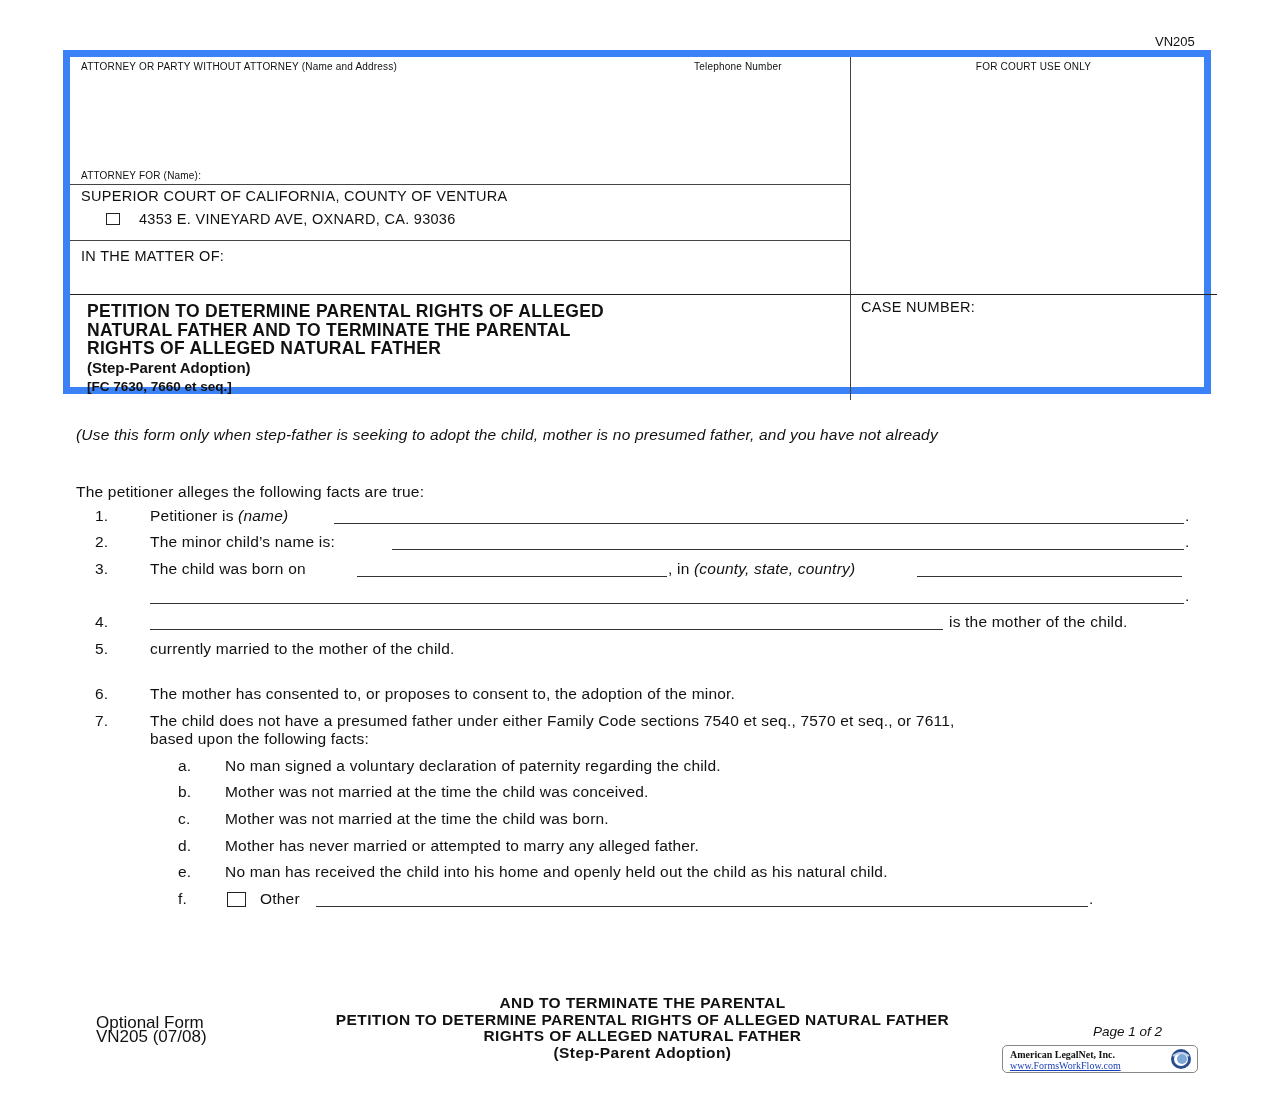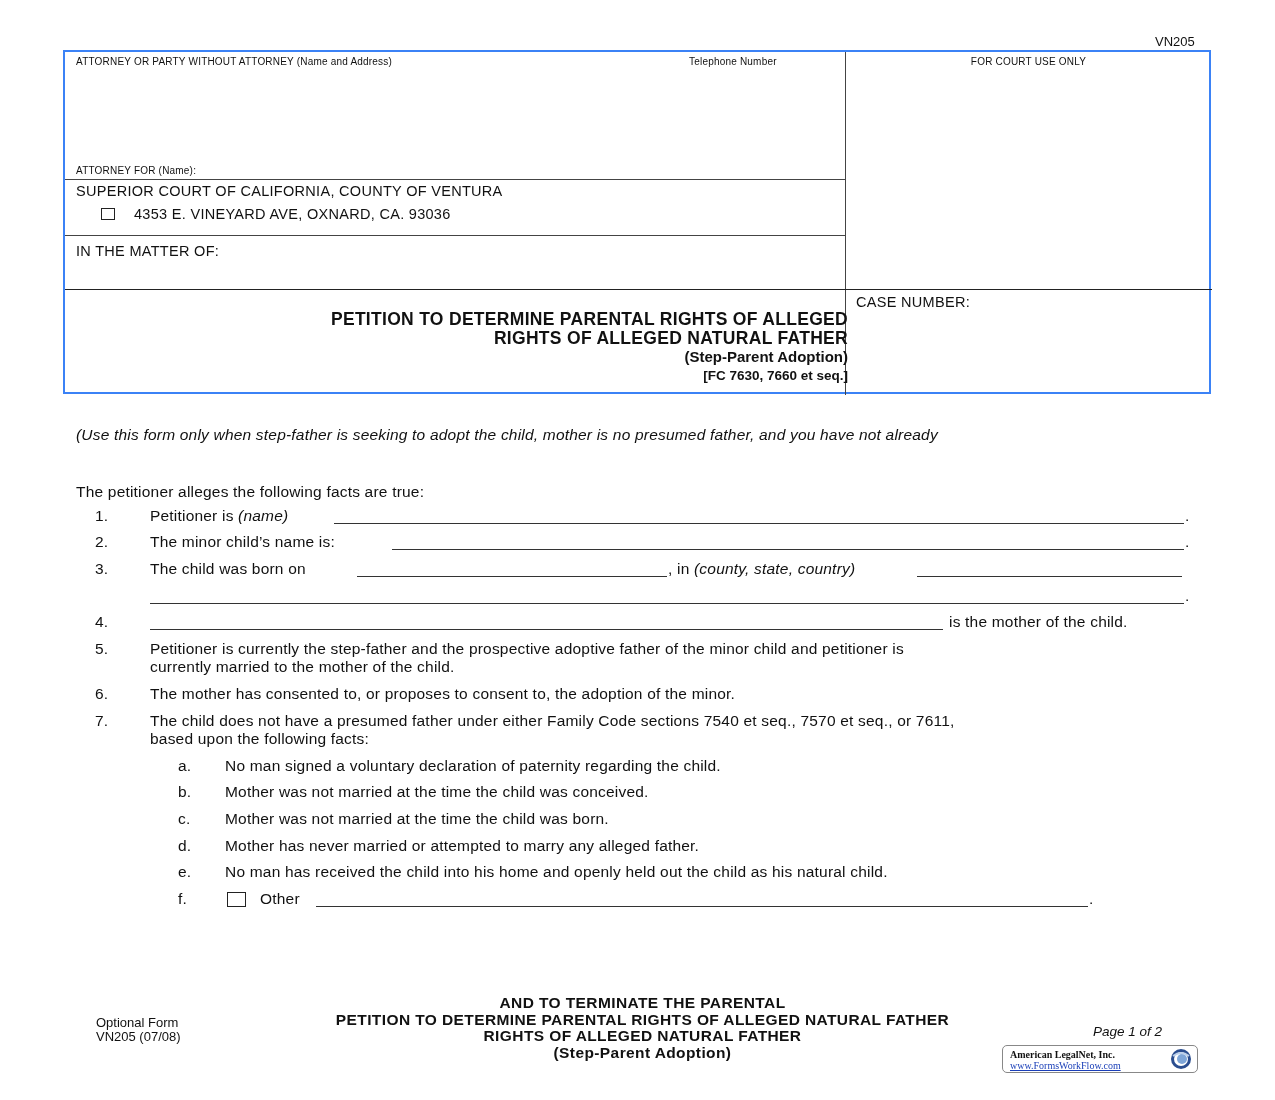--- a/index.html
+++ b/index.html
@@ -1,26 +1,26 @@
 <!DOCTYPE html>
 <html><head>
 <meta charset="utf-8">
 <style>
   html, body { margin:0; padding:0; background:#ffffff; }
   body { width:1275px; height:1100px; position:relative; overflow:hidden;
          font-family:"Liberation Sans", sans-serif; color:#111; }
   .abs { position:absolute; }
   .form-id { left:1155px; top:34px; font-size:13px; }
-  .hdr { left:63px; top:50px; width:1148px; height:344px; border:2px solid #3b82f6; box-sizing:border-box; }
+  .hdr { left:63px; top:50px; width:1148px; height:344px; border:7px solid #3b82f6; box-sizing:border-box; }
   .vline { position:absolute; left:780px; top:0; width:1px; height:343px; background:#444; }
   .hline { position:absolute; height:1px; background:#444; }
   .small { font-size:10px; letter-spacing:0.2px; }
   .med { font-size:14.5px; letter-spacing:0.3px; }
   .checkbox { position:absolute; width:14px; height:12px; border:1.3px solid #222; box-sizing:border-box; background:#fff; }
-  .title-block { position:absolute; left:3px; top:245px; width:780px; text-align:right; font-weight:bold;margin-top:13px; }
+  .title-block { position:absolute; left:17px; top:245px; width:780px; text-align:left; font-weight:bold; }
   .t-big { font-size:17.5px; line-height:18.5px; letter-spacing:0.3px; }
   .t-sub { font-size:15px; line-height:19px; }
   .t-fc { font-size:13.5px; line-height:20px; }
   .body-text { font-size:15.5px; letter-spacing:0.2px; }
   .italic { font-style:italic; }
   .blank { display:inline-block; border-bottom:1px solid #333; height:13px; vertical-align:baseline; }
   .num { position:absolute; left:95px; }
   .sub-letter { position:absolute; left:178px; }
   .sub-text { position:absolute; left:225px; }
   .footer-title { left:200px; top:995px; width:885px; text-align:center; font-weight:bold; font-size:15.5px; line-height:16.5px; letter-spacing:0.4px; }
@@ -49,20 +49,21 @@
   <div class="abs med" style="left:11px;top:131px;">SUPERIOR COURT OF CALIFORNIA, COUNTY OF VENTURA</div>
   <div class="checkbox" style="left:36px;top:156px;"></div>
   <div class="abs med" style="left:69px;top:154px;">4353 E. VINEYARD AVE, OXNARD, CA. 93036</div>
 
   <div class="abs med" style="left:11px;top:191px;">IN THE MATTER OF:</div>
   <div class="abs med" style="left:791px;top:242px;">CASE NUMBER:</div>
   <div class="abs" style="left:788px;top:260px;width:350px;height:75px;"></div>
 
   <div class="title-block">
     <div class="t-big">PETITION TO DETERMINE PARENTAL RIGHTS OF ALLEGED</div>
+    <div class="t-big">NATURAL FATHER AND TO TERMINATE THE PARENTAL</div>
     <div class="t-big">RIGHTS OF ALLEGED NATURAL FATHER</div>
     <div class="t-sub">(Step-Parent Adoption)</div>
     <div class="t-fc">[FC 7630, 7660 et seq.]</div>
   </div>
 </div>
 
 <div class="abs body-text italic" style="left:76px;top:427px;line-height:16px;">
   <div>(Use this form only when step-father is seeking to adopt the child, mother is no presumed father, and you have not already</div>
 </div>
 
@@ -96,21 +97,20 @@
 
 <div class="abs body-text" style="top:613px;left:0;width:1275px;">
   <span class="num">4.</span>
   <span class="abs blank" style="left:150px;top:3px;width:793px;"></span>
   <span class="abs" style="left:949px;">is the mother of the child.</span>
 </div>
 
 <div class="abs body-text" style="top:640px;left:0;width:1275px;line-height:18px;">
   <span class="num">5.</span>
   <div class="abs" style="left:150px;">
-    <div>Petitioner is currently the step-father and the prospective adoptive father of the minor child and petitioner is</div>
     <div>currently married to the mother of the child.</div>
   </div>
 </div>
 
 <div class="abs body-text" style="top:685px;left:0;width:1275px;">
   <span class="num">6.</span>
   <span class="abs" style="left:150px;">The mother has consented to, or proposes to consent to, the adoption of the minor.</span>
 </div>
 
 <div class="abs body-text" style="top:712px;left:0;width:1275px;line-height:18px;">
@@ -142,21 +142,21 @@
   <span class="sub-text">No man has received the child into his home and openly held out the child as his natural child.</span>
 </div>
 <div class="abs body-text" style="top:890px;left:0;width:1275px;">
   <span class="sub-letter">f.</span>
   <span class="checkbox" style="left:227px;top:2px;width:19px;height:15px;"></span>
   <span class="abs" style="left:260px;">Other</span>
   <span class="abs blank" style="left:316px;top:3px;width:772px;"></span>
   <span class="abs" style="left:1089px;">.</span>
 </div>
 
-<div class="abs" style="left:96px;top:1016px;font-size:13px;line-height:13.5px;">
+<div class="abs" style="left:96px;top:1016px;font-size:17px;line-height:13.5px;">
   <div>Optional Form</div>
   <div>VN205 (07/08)</div>
 </div>
 
 <div class="abs footer-title">
   <div>AND TO TERMINATE THE PARENTAL</div>
   <div>PETITION TO DETERMINE PARENTAL RIGHTS OF ALLEGED NATURAL FATHER</div>
   <div>RIGHTS OF ALLEGED NATURAL FATHER</div>
   <div>(Step-Parent Adoption)</div>
 </div>

